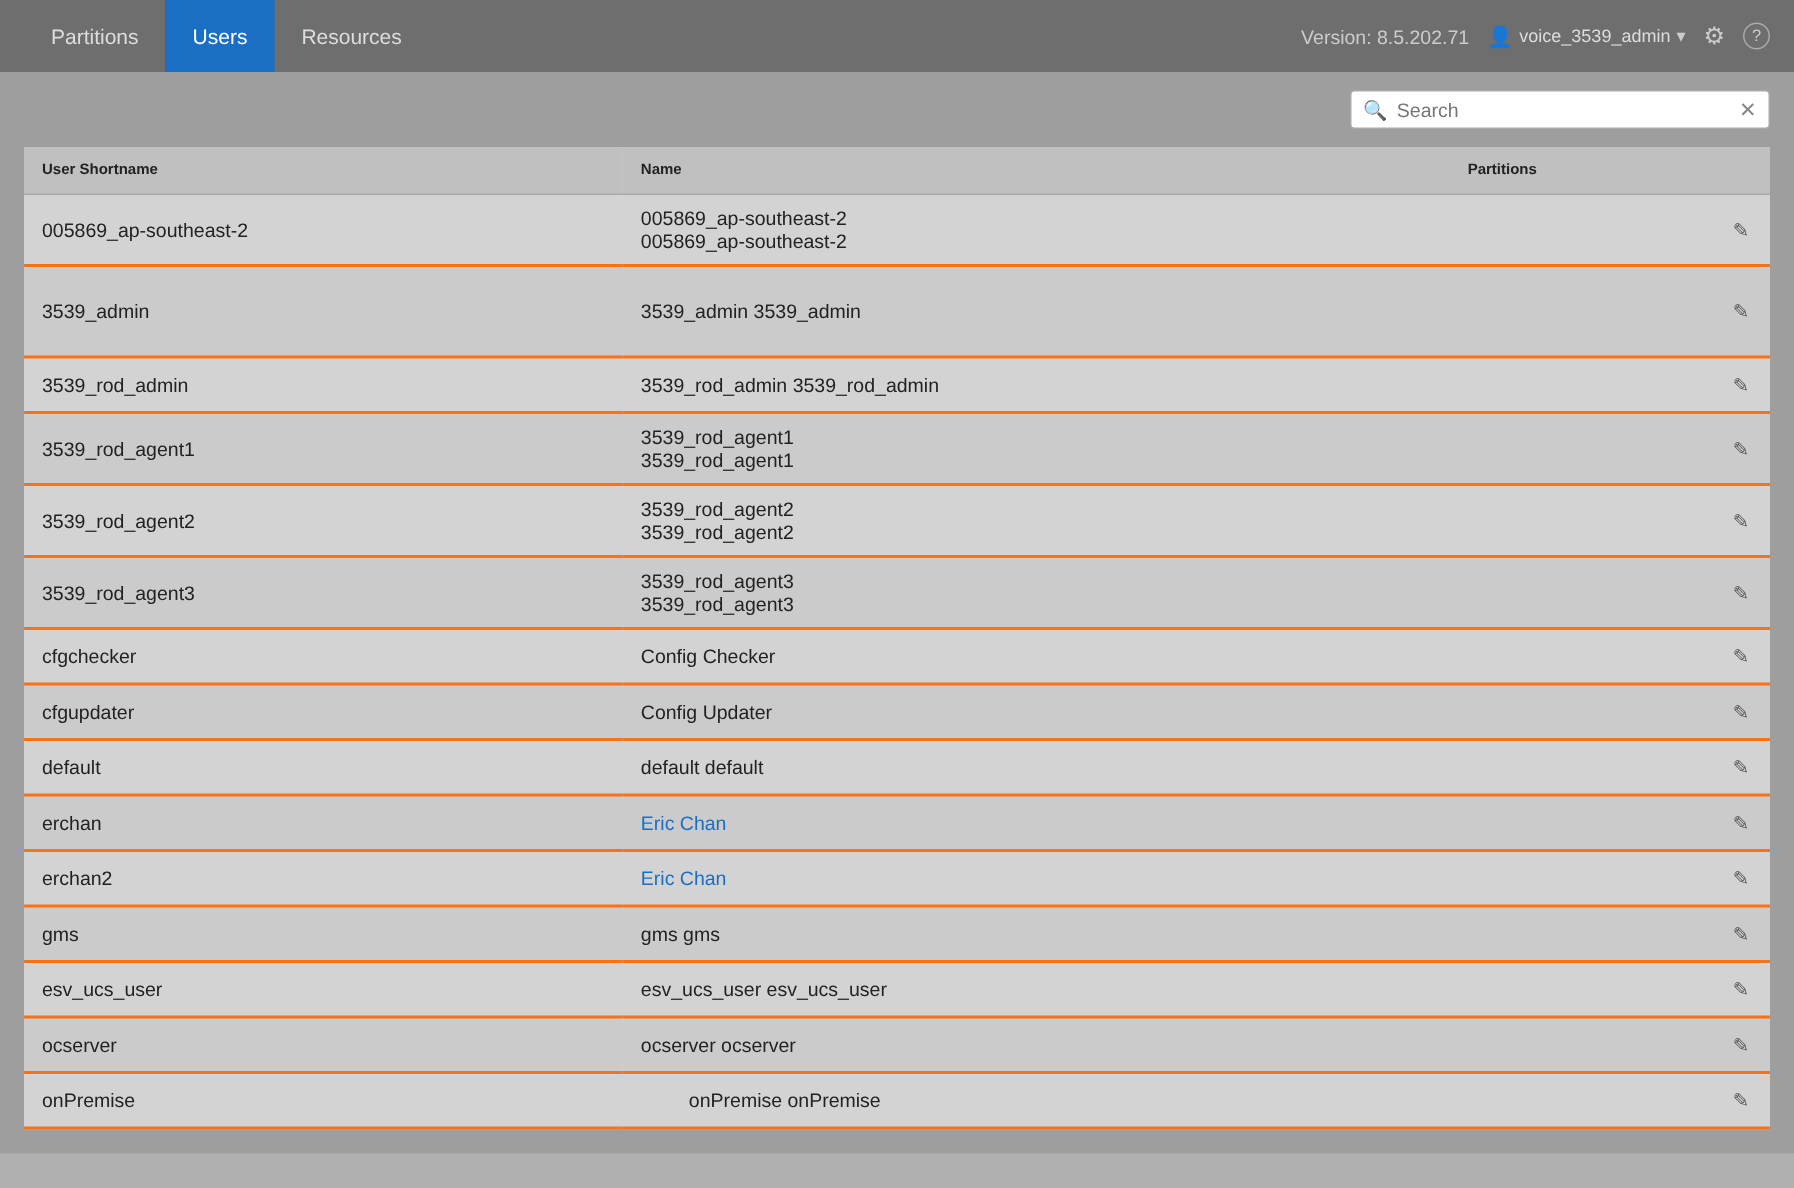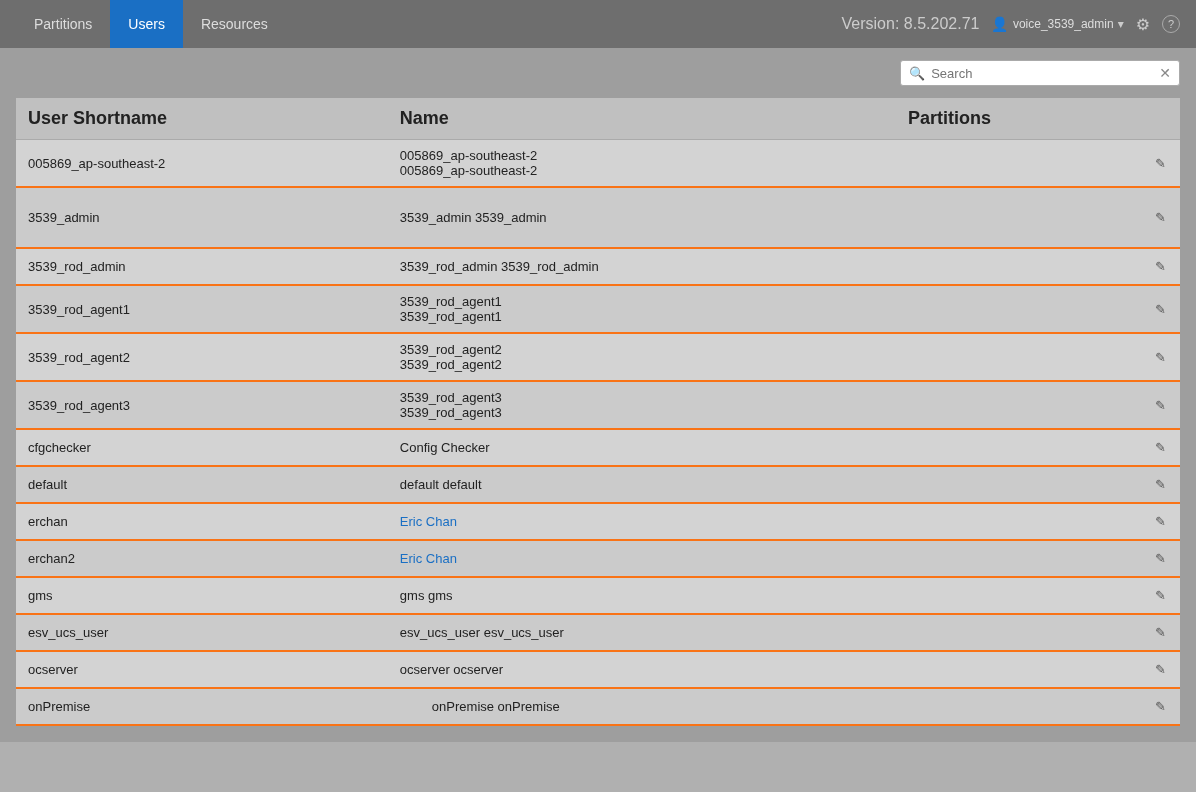--- a/index.html
+++ b/index.html
@@ -41,21 +41,21 @@
     }
     .top-bar-right {
       display: flex;
       align-items: center;
       gap: 12px;
       color: #ddd;
       font-size: 12px;
     }
     .version-text {
       color: #ccc;
-      font-size: 16px;
+      font-size: 13px;
     }
     .user-info {
       display: flex;
       align-items: center;
       gap: 4px;
       color: #ddd;
       font-size: 12px;
     }
     .user-icon {
       font-size: 14px;
@@ -111,21 +111,21 @@
       border-collapse: collapse;
       background: #d0d0d0;
     }
     thead tr {
       background: #c0c0c0;
     }
     th {
       text-align: left;
       padding: 10px 12px;
       font-weight: bold;
-      font-size: 18px;
+      font-size: 10px;
       color: #222;
       border-bottom: 1px solid #aaa;
     }
     td {
       padding: 0 12px;
       color: #222;
       font-size: 13px;
       vertical-align: middle;
     }
     tbody tr {
@@ -247,20 +247,28 @@
         </tr>
         <tr>
           <td style="padding: 10px 12px;">cfgchecker</td>
           <td style="padding: 8px 12px;">
             <span style="display: block;">Config Checker</span>
           </td>
           <td style="padding: 10px 12px;"></td>
           <td class="edit-cell"><button class="edit-btn">✎</button></td>
         </tr>
         <tr>
+          <td style="padding: 10px 12px;">cfgupdater</td>
+          <td style="padding: 8px 12px;">
+            <span style="display: block;">Config Updater</span>
+          </td>
+          <td style="padding: 10px 12px;"></td>
+          <td class="edit-cell"><button class="edit-btn">✎</button></td>
+        </tr>
+        <tr>
           <td style="padding: 10px 12px;">default</td>
           <td style="padding: 8px 12px;">
             <span style="display: block;">default default</span>
           </td>
           <td style="padding: 10px 12px;"></td>
           <td class="edit-cell"><button class="edit-btn">✎</button></td>
         </tr>
         <tr>
           <td style="padding: 10px 12px;">erchan</td>
           <td style="padding: 8px 12px;"><a href="#" class="name-link">Eric Chan</a><br></td>

